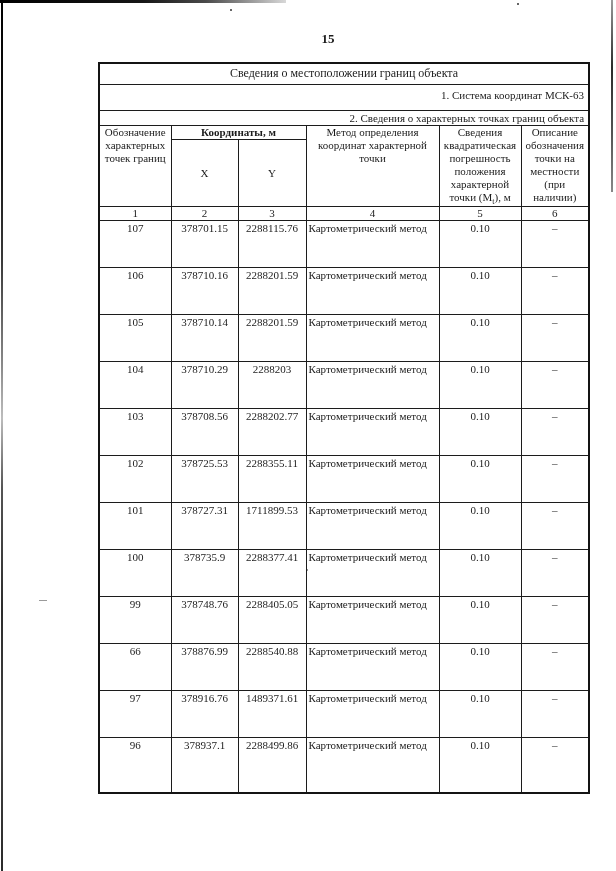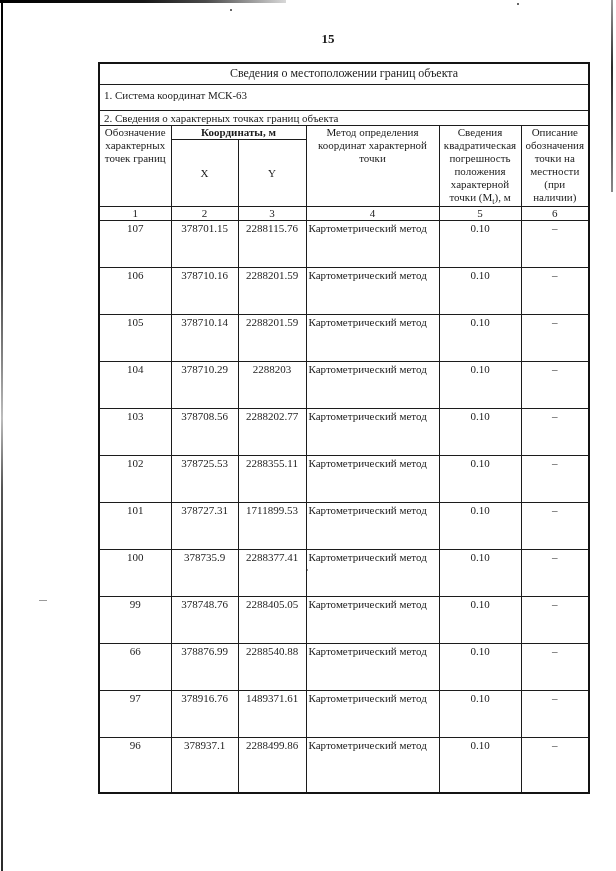--- a/index.html
+++ b/index.html
@@ -52,21 +52,21 @@
   table.cad td {
     border: 1px solid #1c1c1c;
     padding: 0 2px;
     vertical-align: top;
     overflow: hidden;
     word-wrap: break-word;
   }
   tr.title-row td {
     height: 18px; text-align: center; padding-top: 2px; font-size: 12px;
   }
-  tr.sec-row td { height: 21px; text-align: left; padding: 4px 4px 0; }
+  tr.sec-row td { height: 21px; text-align: right; padding: 4px 4px 0; }
   tr.sec-row.sec2 td { height: 12px; padding-top: 1px; }
 
   td.hdr { text-align: center; }
   tr.hdr-top td.coords { height: 11px; padding: 0; text-align: center; font-weight: bold; }
   tr.hdr-xy td { height: 64px; vertical-align: middle; text-align: center; }
   td.hdr sub { font-size: 8px; }
 
   tr.num-row td { height: 12px; padding: 0; text-align: center; }
 
   tr.data-row td { height: 45px; text-align: center; padding-top: 1px; }

